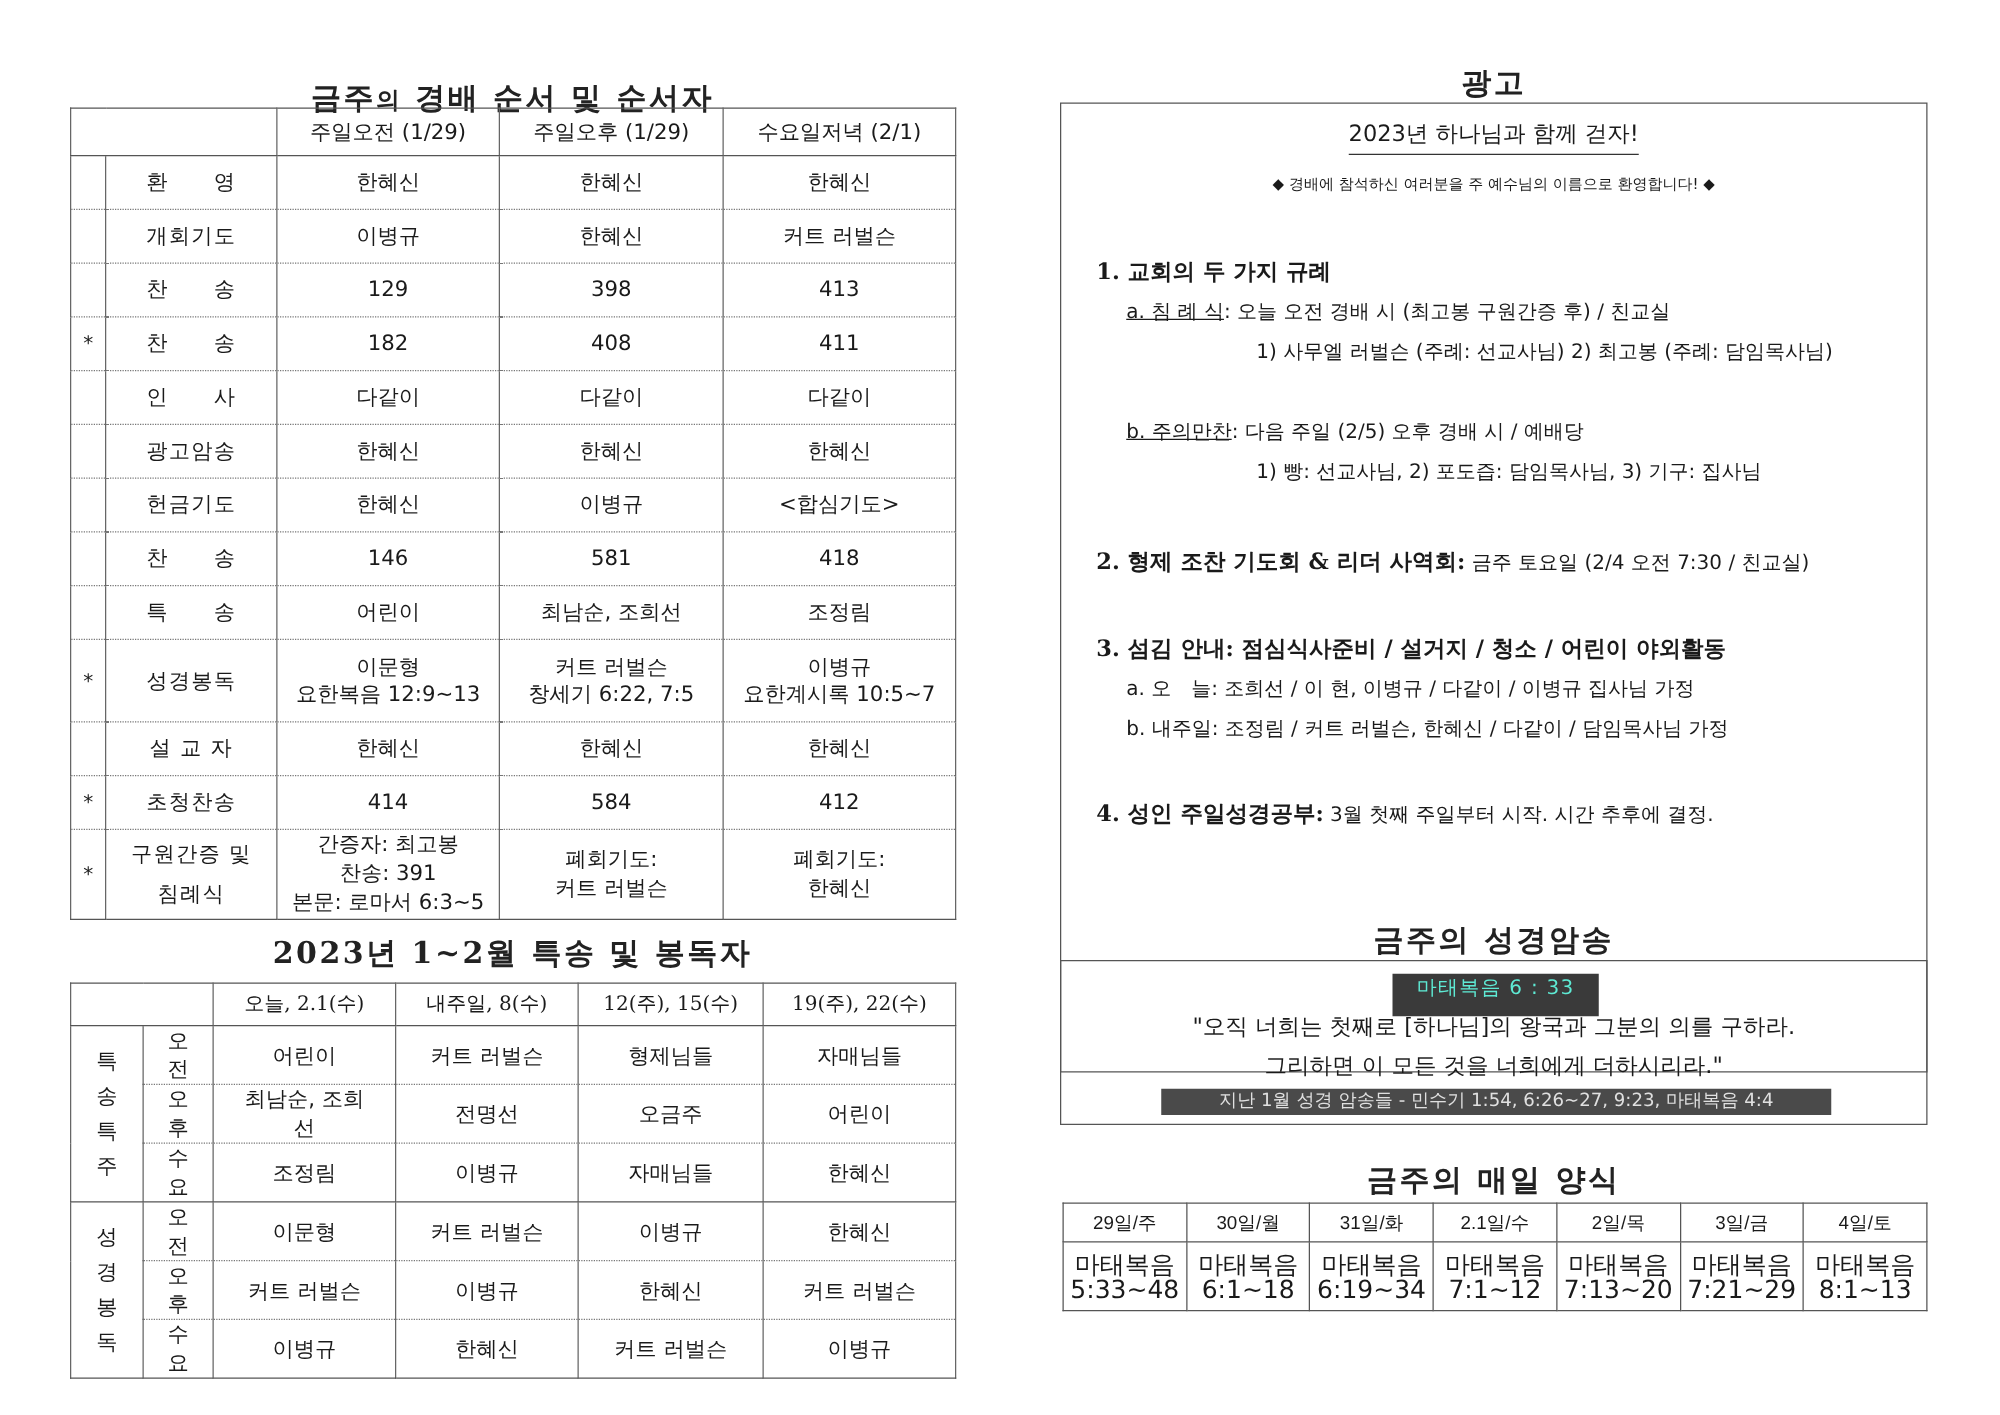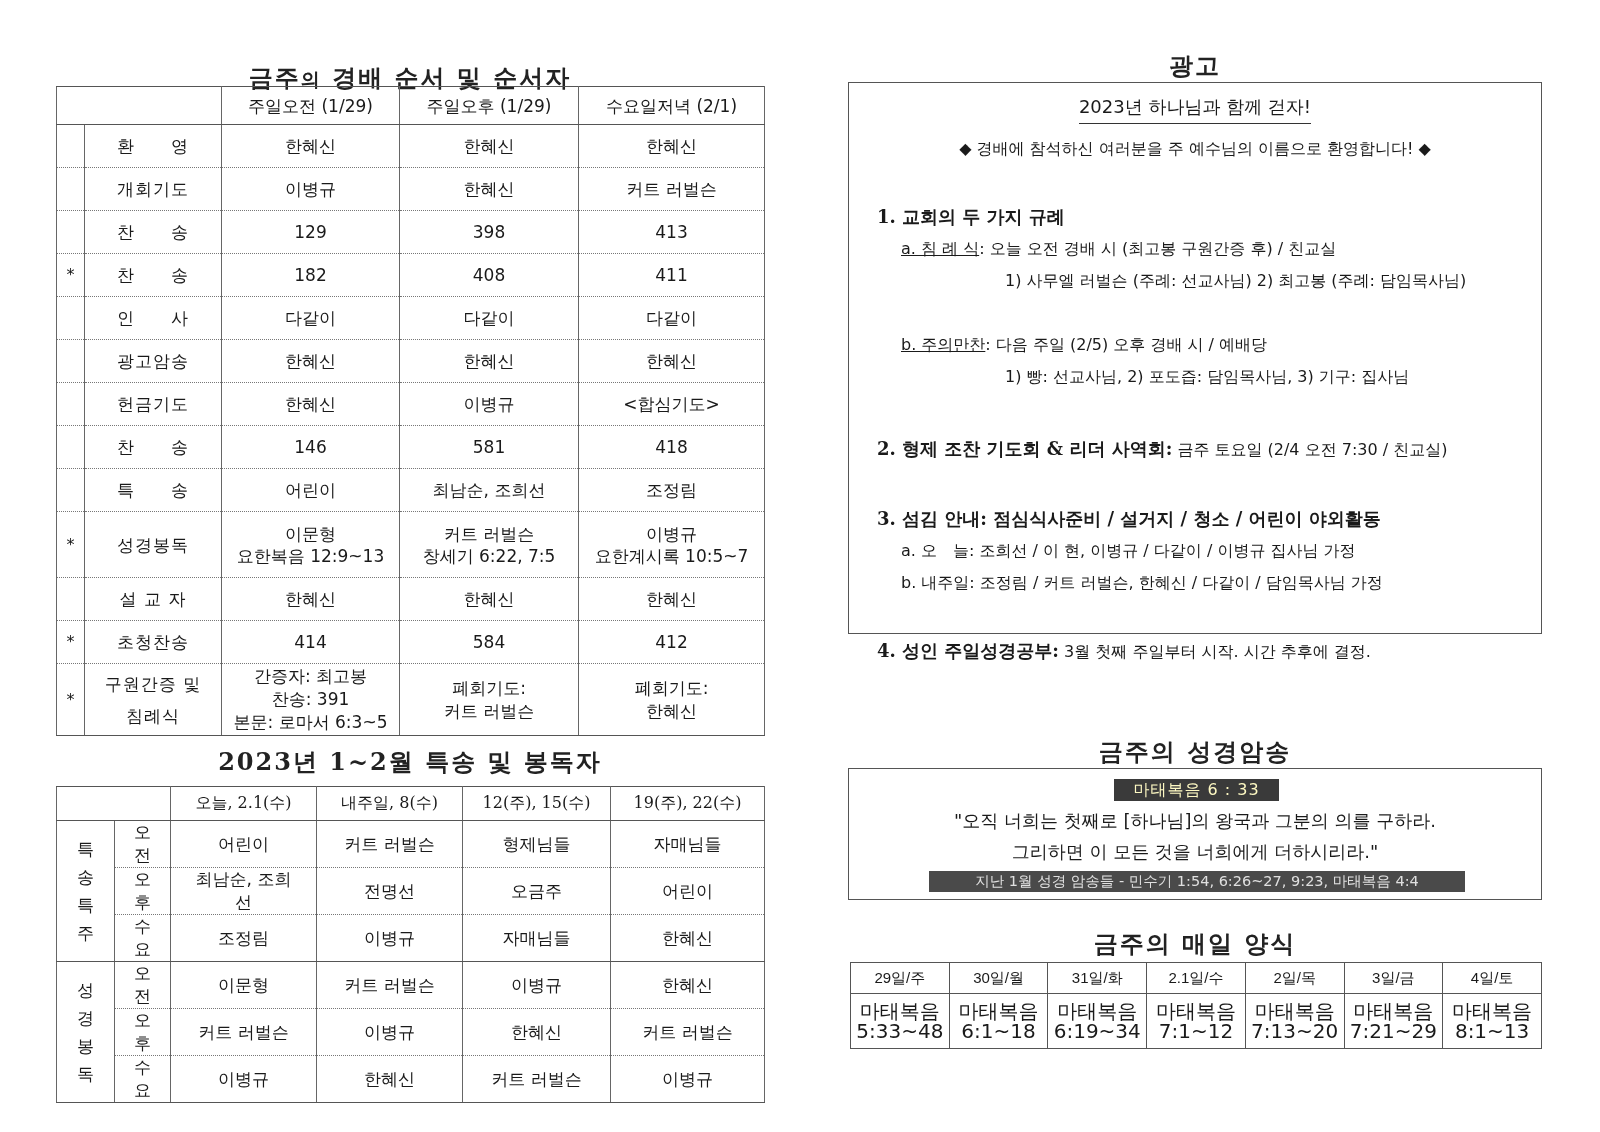--- a/index.html
+++ b/index.html
@@ -37,32 +37,32 @@
     text-align: center; vertical-align: middle;
     font-size: 17px; font-weight: normal; height: 42px; padding: 0 18px;
   }
   .t-special th { height: 34px; border-top: 1.5px solid #555; border-bottom: 1.5px solid #555;
                   font-family: "DejaVu Serif", "Liberation Serif", serif; font-size: 16px; }
   .t-special tr.grp-end td { border-bottom: 1.5px solid #555; }
   .t-special tr.small td { height: 35px; }
   .t-special td.grp { font-size: 17px; line-height: 28px; }
 
   
-  .ads-box { position: absolute; left: 848px; top: 82px; width: 694px; height: 552px; border: 1.5px solid #555; }
+  .ads-box { position: absolute; left: 848px; top: 82px; width: 694px; height: 776px; border: 1.5px solid #555; }
   .ads-head { position: absolute; left: 0; right: 0; top: 12px; text-align: center; font-size: 18px; }
   .ads-head span { display: inline-block; padding-bottom: 4px; border-bottom: 1.5px solid #333; }
-  .ads-welcome { position: absolute; left: 0; right: 0; top: 56px; text-align: center; font-size: 16px; }
+  .ads-welcome { position: absolute; left: 0; right: 0; top: 56px; text-align: center; font-size: 12px; }
   .item { position: absolute; font-size: 16px; white-space: nowrap; }
   .item-h { font-family: "DejaVu Serif", "Liberation Serif", serif; font-size: 18px; font-weight: bold; }
   .item-h .rest { font-family: "DejaVu Sans", "Liberation Sans", sans-serif; font-weight: normal; font-size: 16px; }
   .u { text-decoration: underline; }
 
   
   .verse-box { position: absolute; left: 848px; top: 768px; width: 694px; height: 132px; border: 1.5px solid #555; }
-  .verse-ref { position: absolute; left: 265px; top: 10px; width: 165px; height: 22px; background: #3a3a3a; color: #fef9c3;
+  .verse-ref { position: absolute; left: 265px; top: 10px; width: 165px; height: 34px; background: #3a3a3a; color: #5eead4;
                font-size: 16px; text-align: center; line-height: 22px; letter-spacing: 1px; }
   .verse-line { position: absolute; left: 0; right: 0; text-align: center; font-size: 18px; }
   .verse-past { position: absolute; left: 80px; top: 102px; width: 536px; height: 21px; background: #4a4a4a; color: #e0e0e0;
                 font-size: 14.5px; text-align: center; line-height: 21px; white-space: nowrap; }
 
   
   .t-daily { position: absolute; left: 850px; top: 962px; width: 692px; }
   .t-daily td, .t-daily th { border: 1px solid #555; text-align: center; vertical-align: middle; }
   .t-daily th { height: 31px; font-family: Liberation Sans, sans-serif; font-weight: normal; font-size: 15px; border-bottom: 1.5px solid #555; }
   .t-daily td { height: 55px; font-size: 20px; line-height: 20px; }

